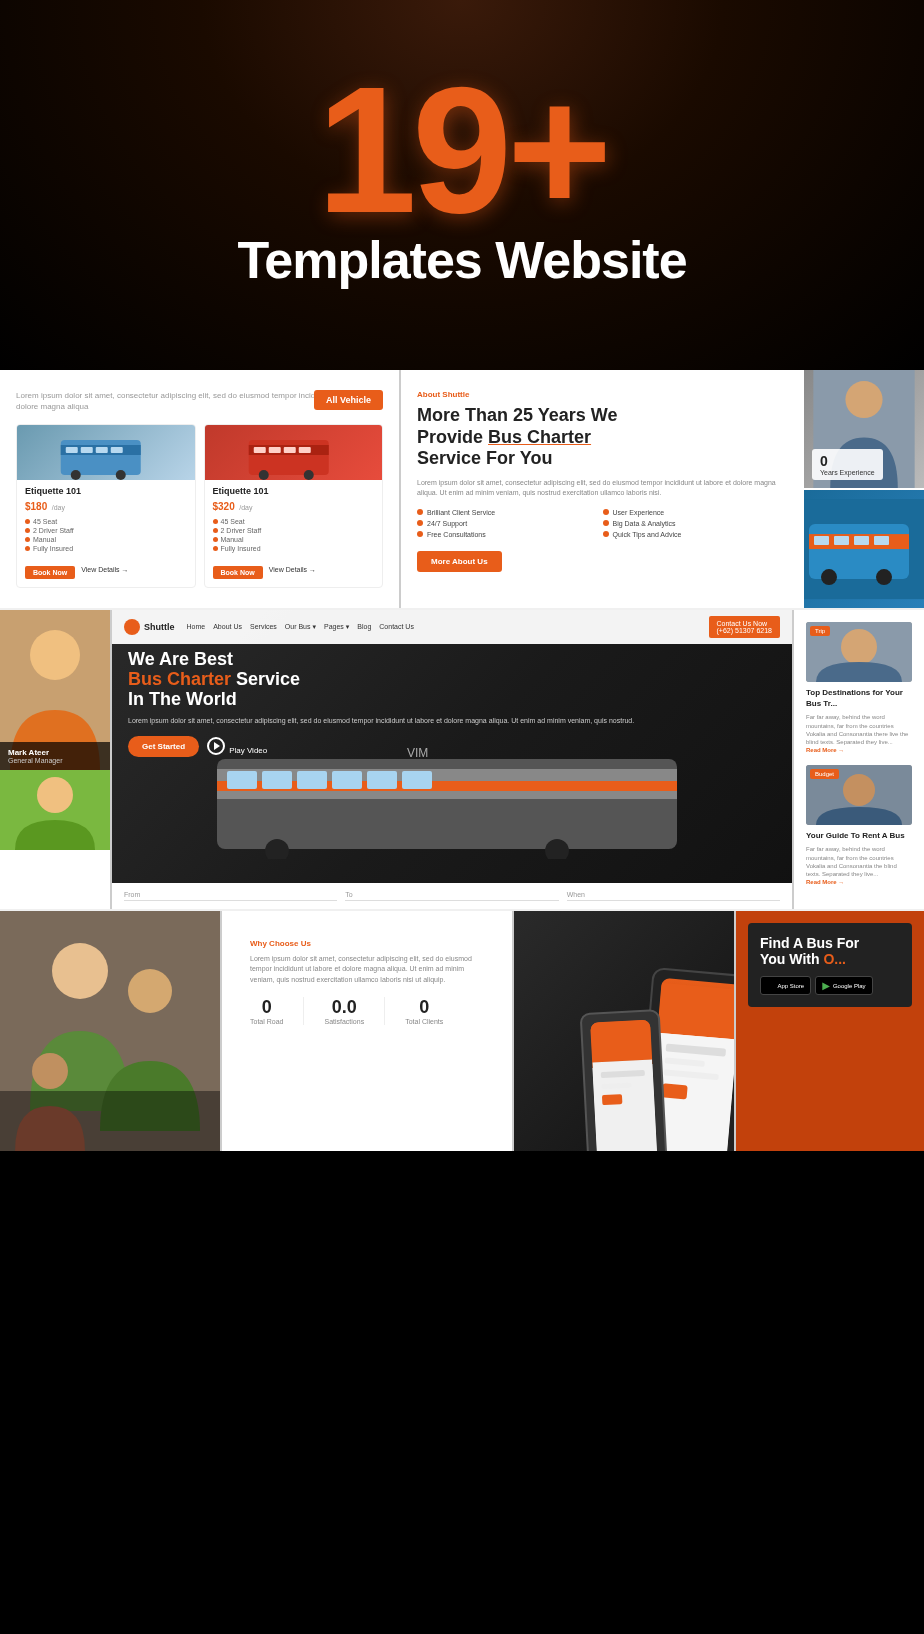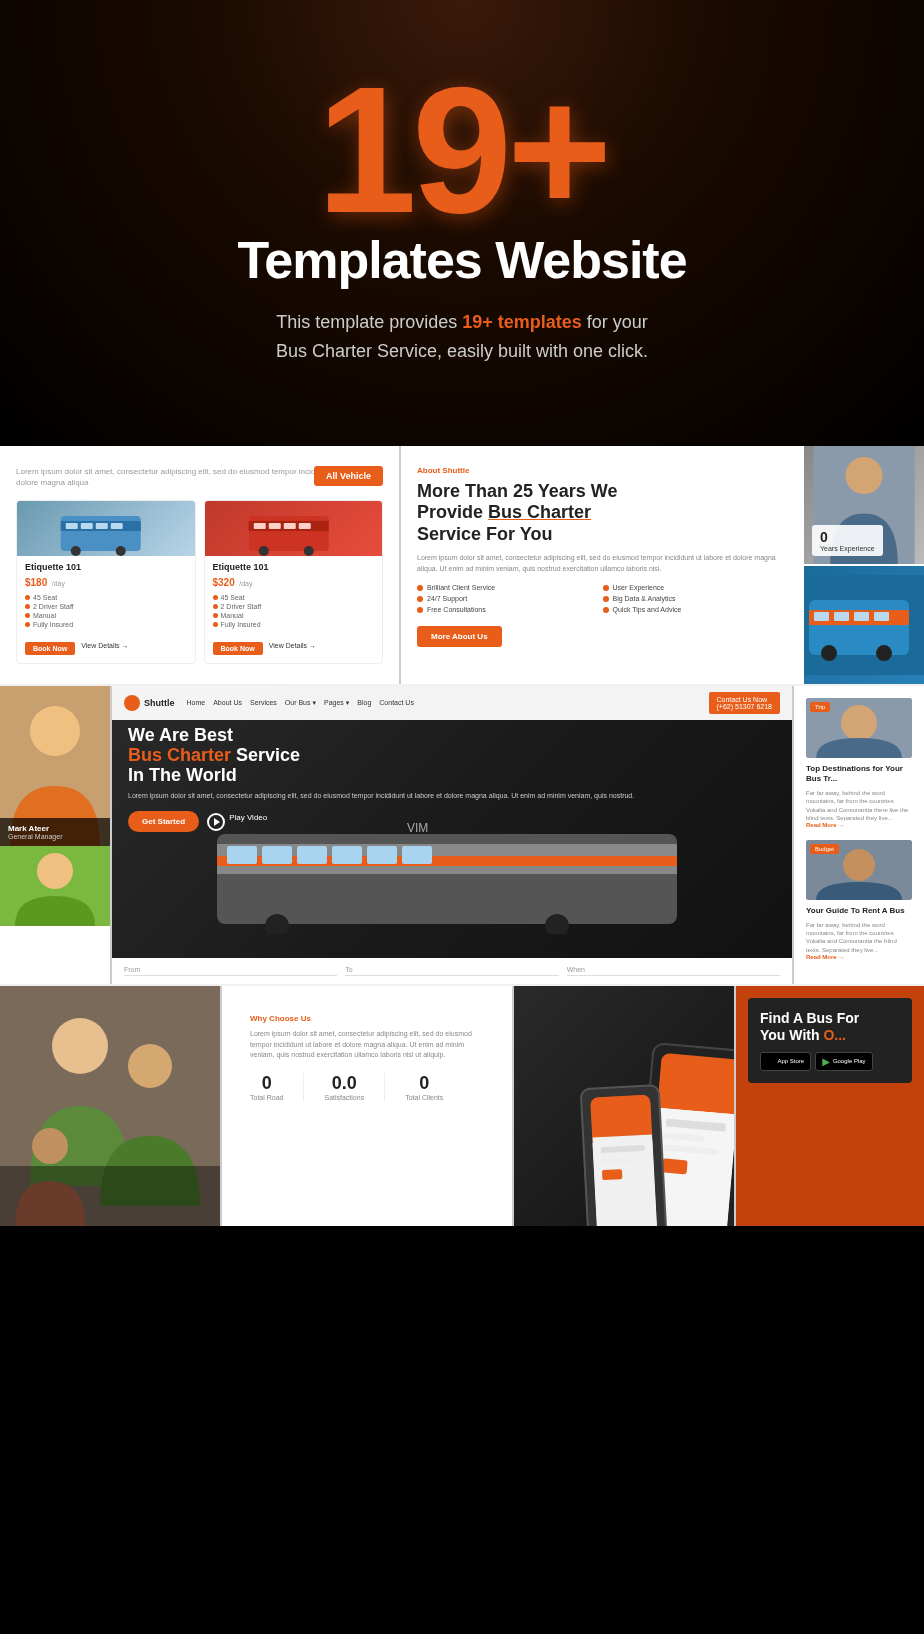--- a/index.html
+++ b/index.html
@@ -386,21 +386,21 @@
     .get-started-btn {
       background: #e85d1a;
       color: #fff;
       font-size: 8px;
       padding: 6px 14px;
       border-radius: 20px;
       font-weight: bold;
     }
     .play-video-btn {
       display: flex;
-      align-items: flex-start;
+      align-items: flex-end;
       gap: 4px;
       font-size: 8px;
       color: #fff;
     }
     .play-icon {
       width: 18px;
       height: 18px;
       border: 2px solid #fff;
       border-radius: 50%;
       display: flex;
@@ -635,23 +635,20 @@
       color: #fff;
     }
     .apple-icon { font-size: 10px; }
   </style>
 </head>
 <body>
 
 <div class="hero-section">
   <div class="hero-number">19+</div>
   <div class="hero-title">Templates Website</div>
-  <div class="hero-subtitle">
-    <span>This template provides </span><span class="highlight">19+ templates</span><span> for your<br>Bus Charter Service, easily built with one click.</span>
-  </div>
 </div>
 
 <div class="templates-grid">
 
   <div class="row-1">
 
     <div class="preview-card preview-left">
       <div class="lorem-text">Lorem ipsum dolor sit amet, consectetur adipiscing elit, sed do eiusmod tempor incididunt ut labore et dolore magna aliqua</div>
       <div class="all-vehicle-btn">All Vehicle</div>
       <div class="bus-cards-row">

